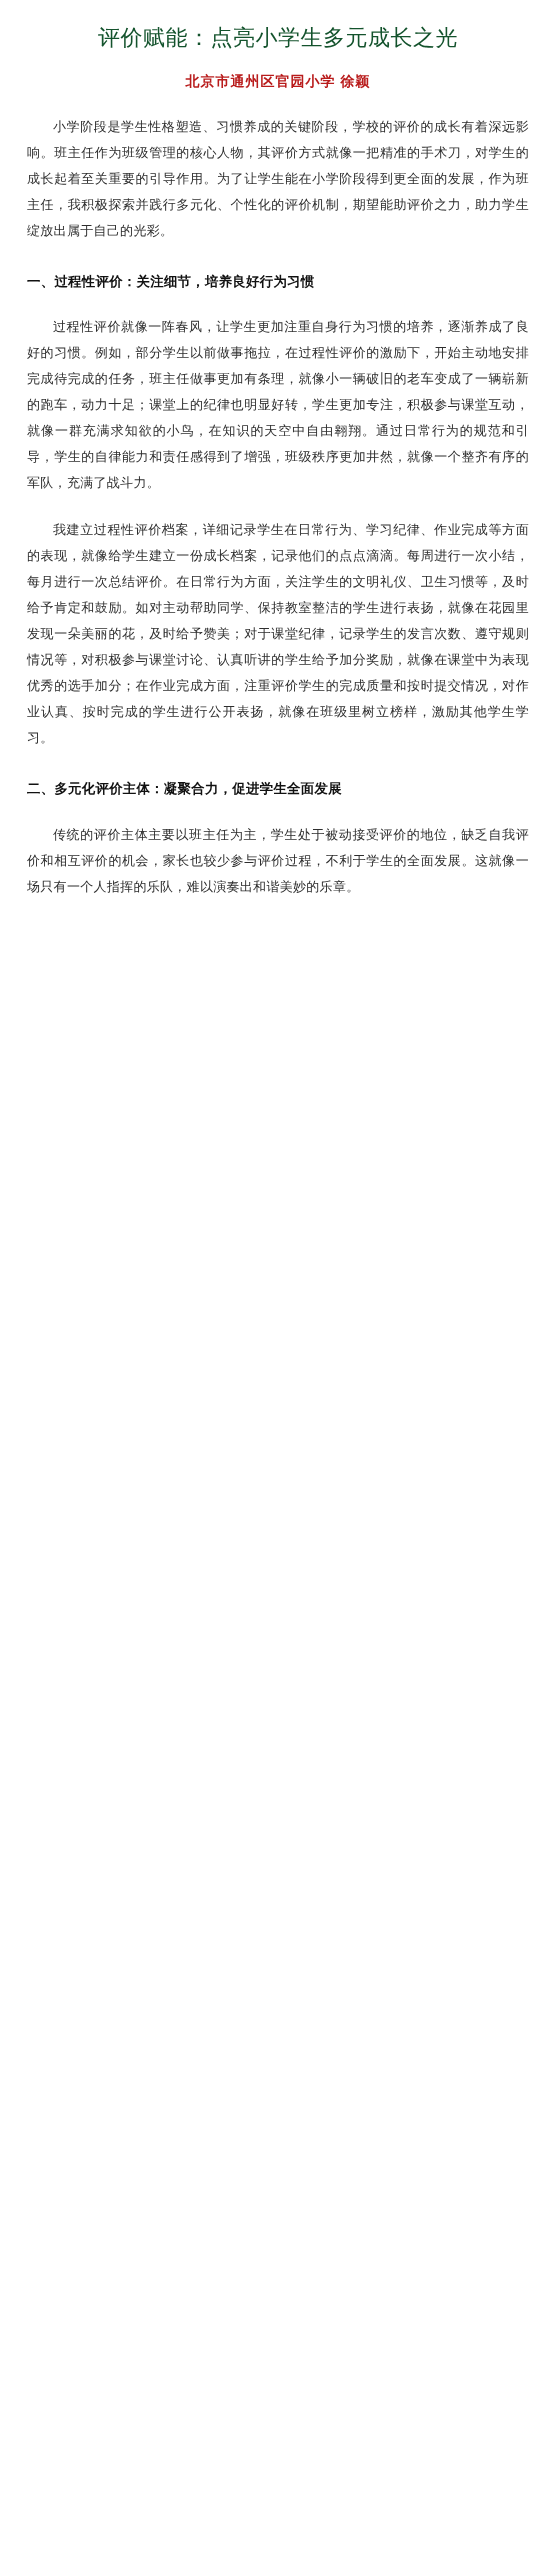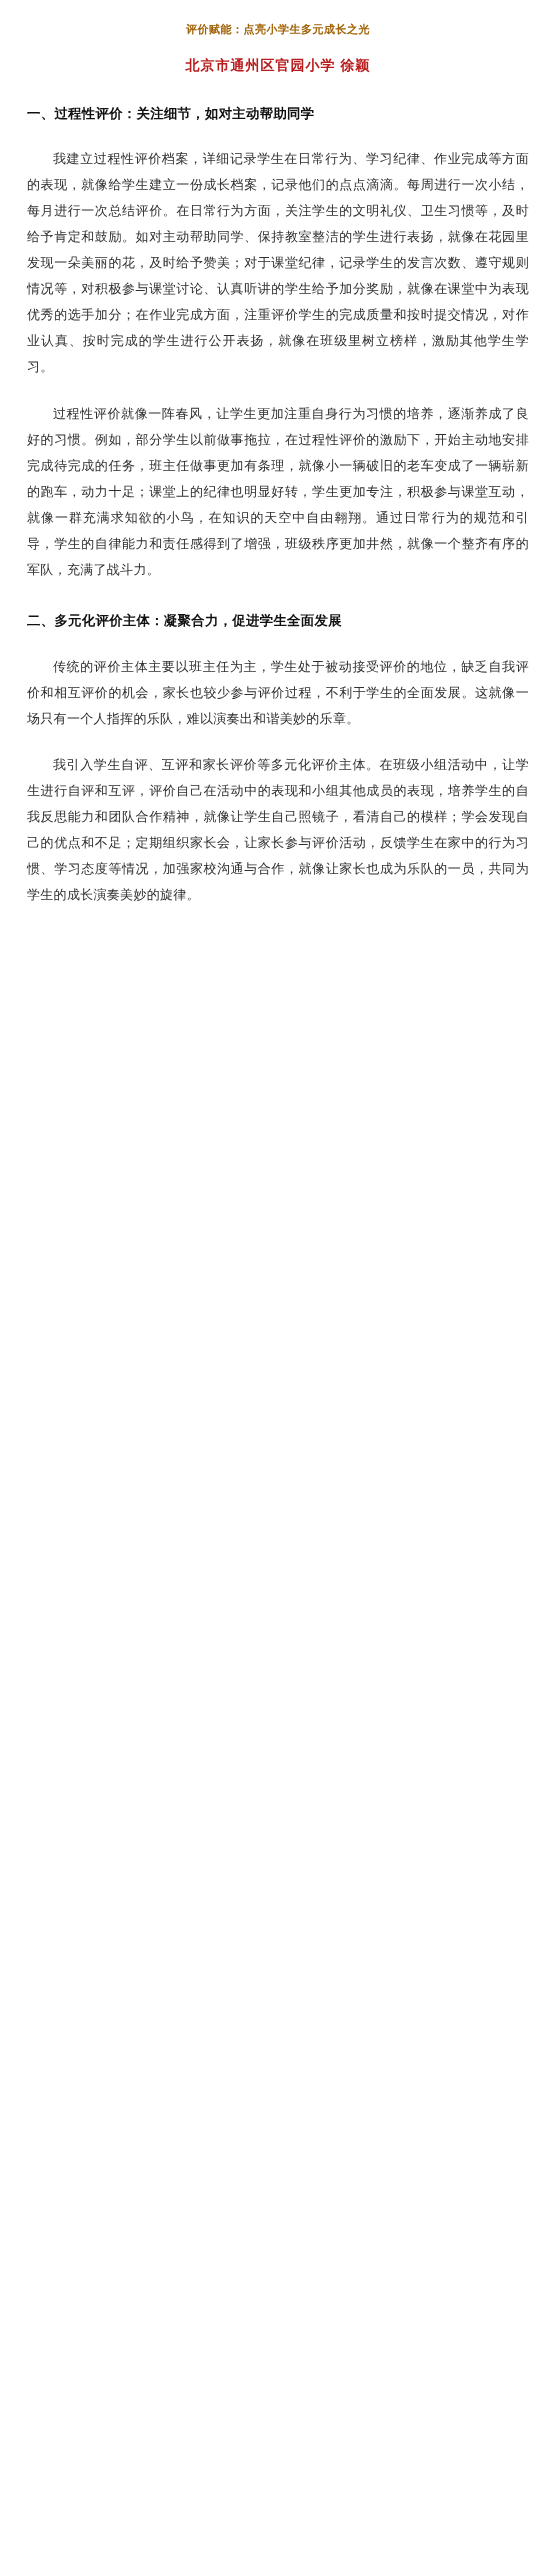--- a/index.html
+++ b/index.html
@@ -13,24 +13,24 @@
     min-height: 3676px;
     color: #262626;
     -webkit-font-smoothing: antialiased;
   }
   .page {
     width: 556px;
     box-sizing: border-box;
     padding: 17.5px 27px 31px 27px;
   }
   .title {
-    font-size: 11px;
+    font-size: 22px;
     line-height: 1.5;
-    color: #a16207;
-    font-weight: 700;
+    color: #14532d;
+    font-weight: 400;
     text-align: center;
     letter-spacing: 0.5px;
     margin: 3.1px 0 17.5px 0;
   }
   .byline {
     font-size: 14px;
     line-height: 1.5;
     color: #b91c1c;
     font-weight: 700;
     text-align: center;
@@ -57,20 +57,20 @@
     letter-spacing: 0.3px;
   }
 </style>
 </head>
 <body>
 
 <div class="page">
   <h1 class="title">评价赋能：点亮小学生多元成长之光</h1>
   <div class="byline">北京市通州区官园小学  徐颖</div>
 
-  <h2 class="section">一、过程性评价：关注细节，如对主动帮助同学</h2>
+  <p class="body">小学阶段是学生性格塑造、习惯养成的关键阶段，学校的评价的成长有着深远影响。班主任作为班级管理的核心人物，其评价方式就像一把精准的手术刀，对学生的成长起着至关重要的引导作用。为了让学生能在小学阶段得到更全面的发展，作为班主任，我积极探索并践行多元化、个性化的评价机制，期望能助评价之力，助力学生绽放出属于自己的光彩。</p>
+  <h2 class="section">一、过程性评价：关注细节，培养良好行为习惯</h2>
+  <p class="body">过程性评价就像一阵春风，让学生更加注重自身行为习惯的培养，逐渐养成了良好的习惯。例如，部分学生以前做事拖拉，在过程性评价的激励下，开始主动地安排完成待完成的任务，班主任做事更加有条理，就像小一辆破旧的老车变成了一辆崭新的跑车，动力十足；课堂上的纪律也明显好转，学生更加专注，积极参与课堂互动，就像一群充满求知欲的小鸟，在知识的天空中自由翱翔。通过日常行为的规范和引导，学生的自律能力和责任感得到了增强，班级秩序更加井然，就像一个整齐有序的军队，充满了战斗力。</p>
   <p class="body">我建立过程性评价档案，详细记录学生在日常行为、学习纪律、作业完成等方面的表现，就像给学生建立一份成长档案，记录他们的点点滴滴。每周进行一次小结，每月进行一次总结评价。在日常行为方面，关注学生的文明礼仪、卫生习惯等，及时给予肯定和鼓励。如对主动帮助同学、保持教室整洁的学生进行表扬，就像在花园里发现一朵美丽的花，及时给予赞美；对于课堂纪律，记录学生的发言次数、遵守规则情况等，对积极参与课堂讨论、认真听讲的学生给予加分奖励，就像在课堂中为表现优秀的选手加分；在作业完成方面，注重评价学生的完成质量和按时提交情况，对作业认真、按时完成的学生进行公开表扬，就像在班级里树立榜样，激励其他学生学习。</p>
-  <p class="body">过程性评价就像一阵春风，让学生更加注重自身行为习惯的培养，逐渐养成了良好的习惯。例如，部分学生以前做事拖拉，在过程性评价的激励下，开始主动地安排完成待完成的任务，班主任做事更加有条理，就像小一辆破旧的老车变成了一辆崭新的跑车，动力十足；课堂上的纪律也明显好转，学生更加专注，积极参与课堂互动，就像一群充满求知欲的小鸟，在知识的天空中自由翱翔。通过日常行为的规范和引导，学生的自律能力和责任感得到了增强，班级秩序更加井然，就像一个整齐有序的军队，充满了战斗力。</p>
   <h2 class="section">二、多元化评价主体：凝聚合力，促进学生全面发展</h2>
   <p class="body">传统的评价主体主要以班主任为主，学生处于被动接受评价的地位，缺乏自我评价和相互评价的机会，家长也较少参与评价过程，不利于学生的全面发展。这就像一场只有一个人指挥的乐队，难以演奏出和谐美妙的乐章。</p>
-  <p class="body">我引入学生自评、互评和家长评价等多元化评价主体。在班级小组活动中，让学生进行自评和互评，评价自己在活动中的表现和小组其他成员的表现，培养学生的自我反思能力和团队合作精神，就像让学生自己照镜子，看清自己的模样；学会发现自己的优点和不足；定期组织家长会，让家长参与评价活动，反馈学生在家中的行为习惯、学习态度等情况，加强家校沟通与合作，就像让家长也成为乐队的一员，共同为学生的成长演奏美妙的旋律。</p>
 </div>
 
 
 </body></html>

